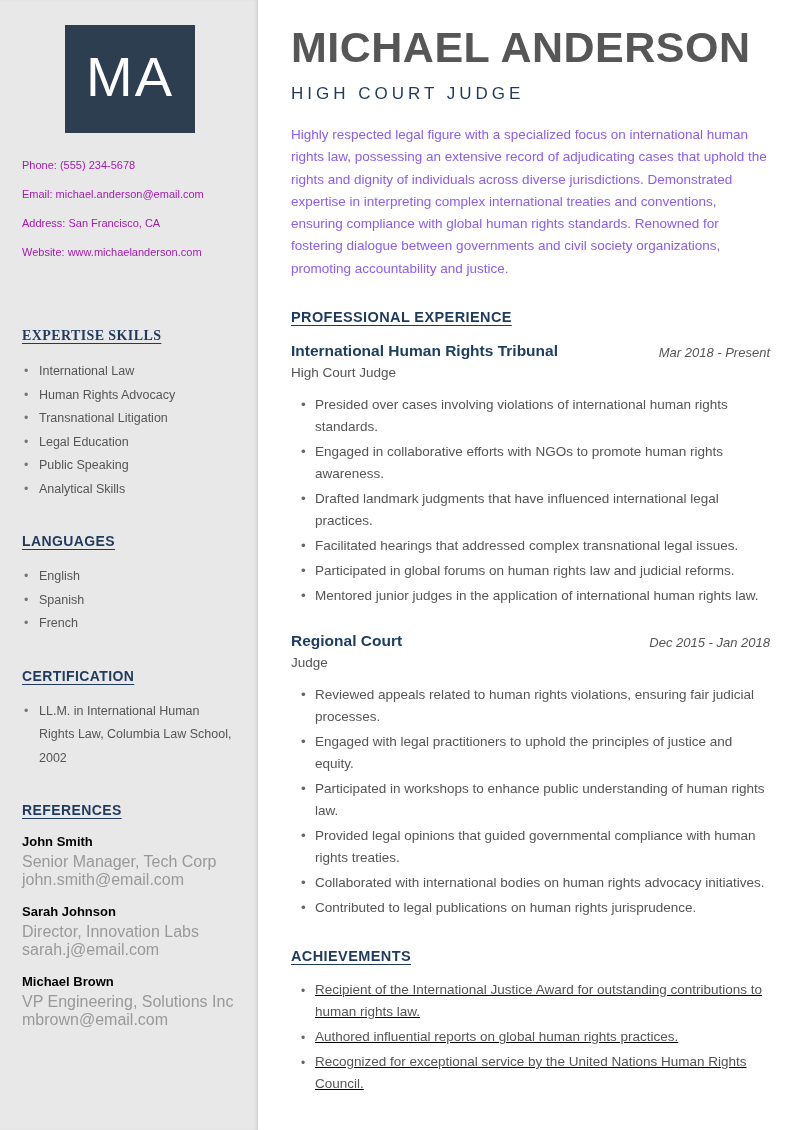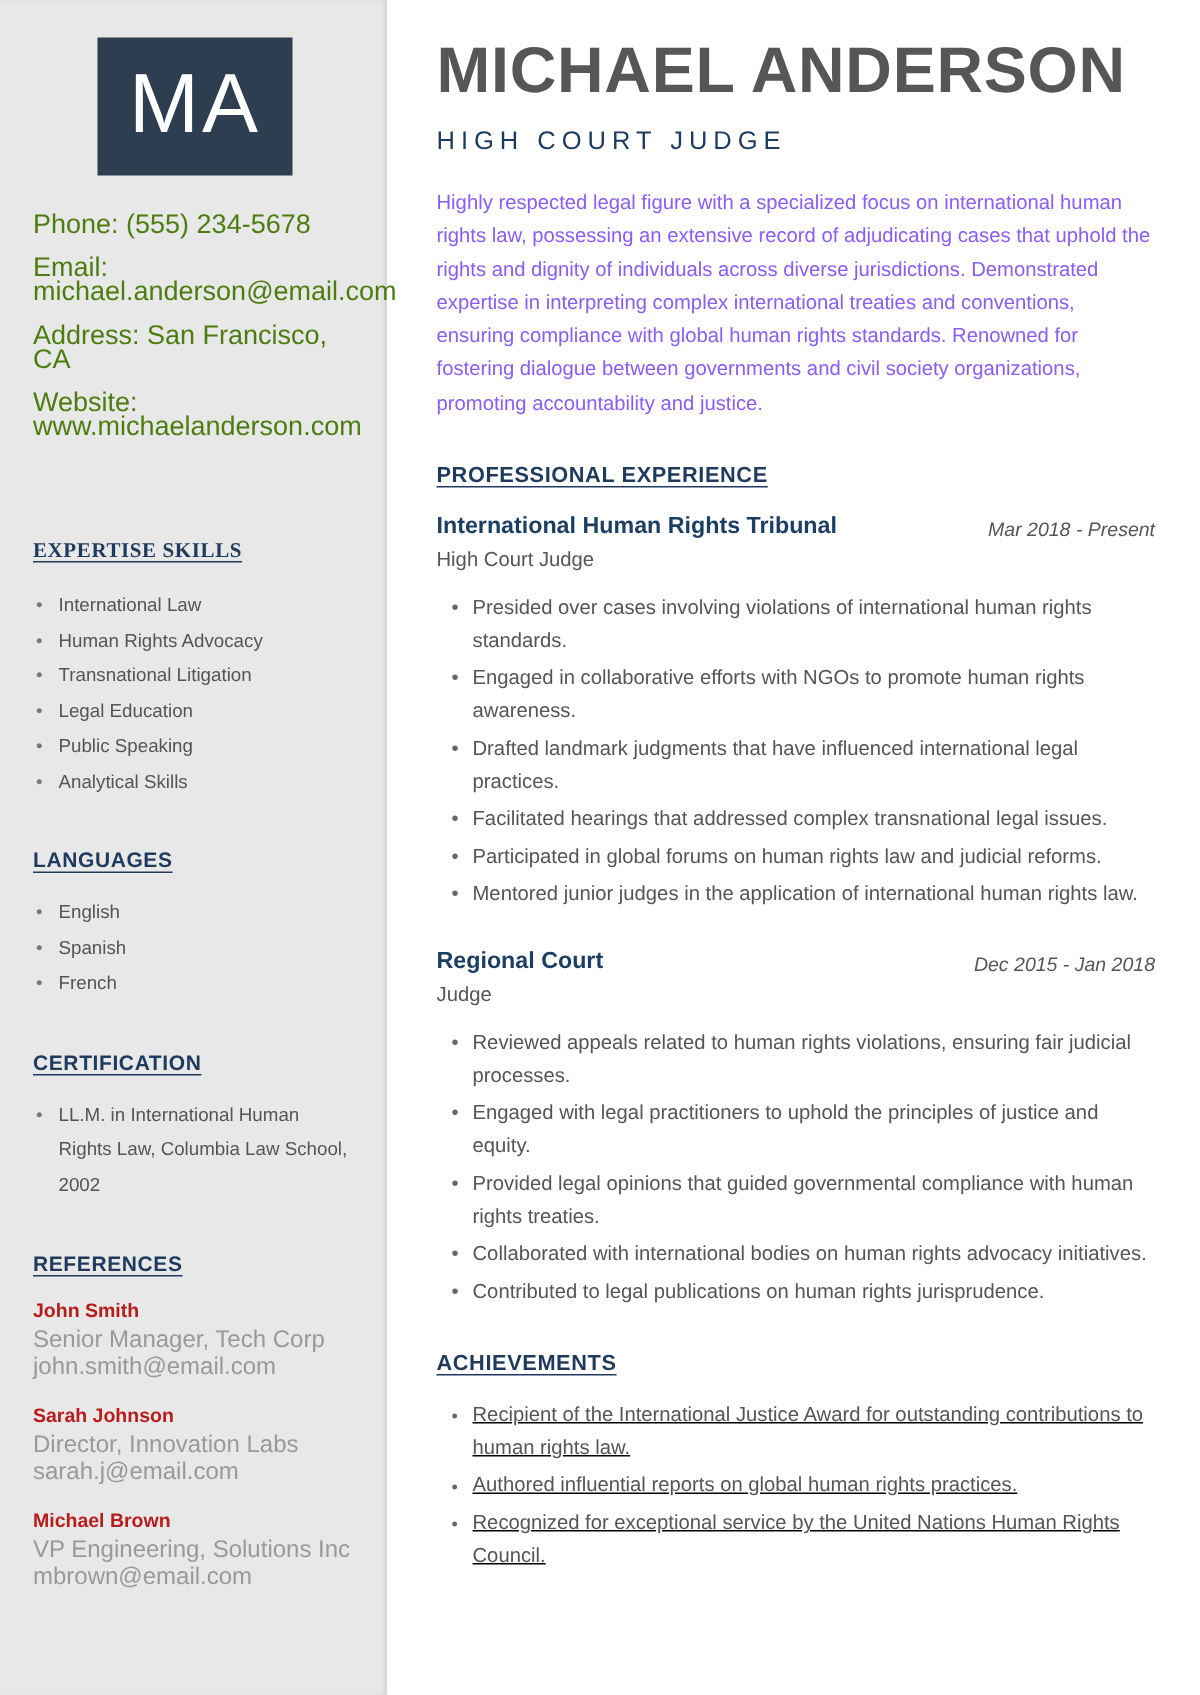--- a/index.html
+++ b/index.html
@@ -20,38 +20,38 @@
   
   .sidebar {
     width: 258px;
     flex: 0 0 258px;
     background: #e8e8e8;
     padding: 25px 20px 30px 22px;
     box-shadow: inset -3px 0 4px -2px rgba(0,0,0,0.12);
   }
   .avatar {
     width: 130px;
-    height: 92px;
+    height: 108px;
     margin: 0 auto;
     background: #2d3e50;
     display: flex;
     align-items: center;
     justify-content: center;
   }
   .avatar-initials {
     color: #ffffff;
     font-size: 56px;
     letter-spacing: 2px;
     line-height: 1;
     padding-bottom: 4px;
   }
   .contact { margin-top: 24px; }
   .contact-line {
-    font-size: 18px;
-    color: #4d7c0f;
+    font-size: 11px;
+    color: #a21caf;
     margin-bottom: 13px;
     line-height: 16px;
   }
   .side-heading {
     font-size: 14px;
     font-weight: bold;
     color: #1f3a5c;
     text-decoration: underline;
     text-underline-offset: 3px;
     letter-spacing: 0.4px;
@@ -73,21 +73,21 @@
   ul.side-list li::before {
     content: "\2022";
     position: absolute;
     left: 2px;
     color: #777777;
   }
   .ref { margin-bottom: 15px; }
   .ref-name {
     font-size: 13px;
     font-weight: bold;
-    color: #b91c1c;
+    color: #000000;
     margin-bottom: 4px;
   }
   .ref-title, .ref-email {
     font-size: 16px;
     color: #999999;
     line-height: 18px;
   }
 
   
   .main {
@@ -256,20 +256,21 @@
 
     <section class="job">
       <div class="job-header">
         <span class="job-company">Regional Court</span>
         <span class="job-dates">Dec 2015 - Jan 2018</span>
       </div>
       <div class="job-role">Judge</div>
       <ul class="bullets">
         <li>Reviewed appeals related to human rights violations, ensuring fair judicial processes.</li>
         <li>Engaged with legal practitioners to uphold the principles of justice and equity.</li>
+        <li>Participated in workshops to enhance public understanding of human rights law.</li>
         <li>Provided legal opinions that guided governmental compliance with human rights treaties.</li>
         <li>Collaborated with international bodies on human rights advocacy initiatives.</li>
         <li>Contributed to legal publications on human rights jurisprudence.</li>
       </ul>
     </section>
 
     <div class="achievements">
       <div class="section-heading">ACHIEVEMENTS</div>
       <ul class="bullets small">
         <li>Recipient of the International Justice Award for outstanding contributions to human rights law.</li>

